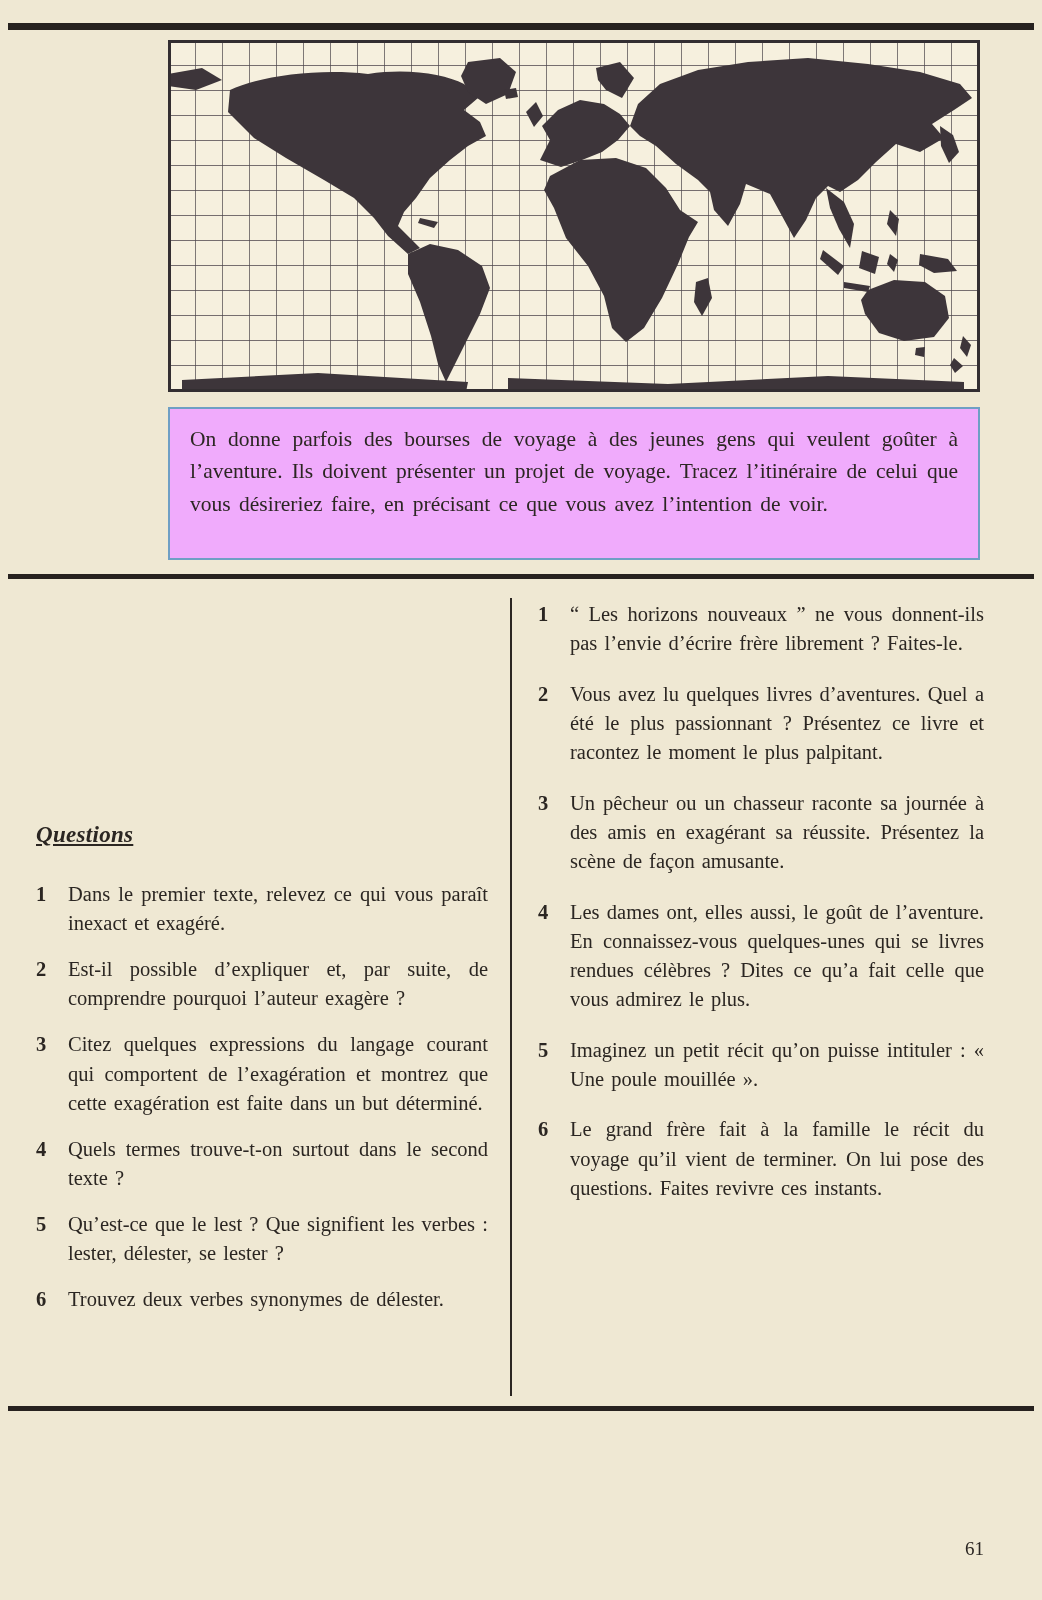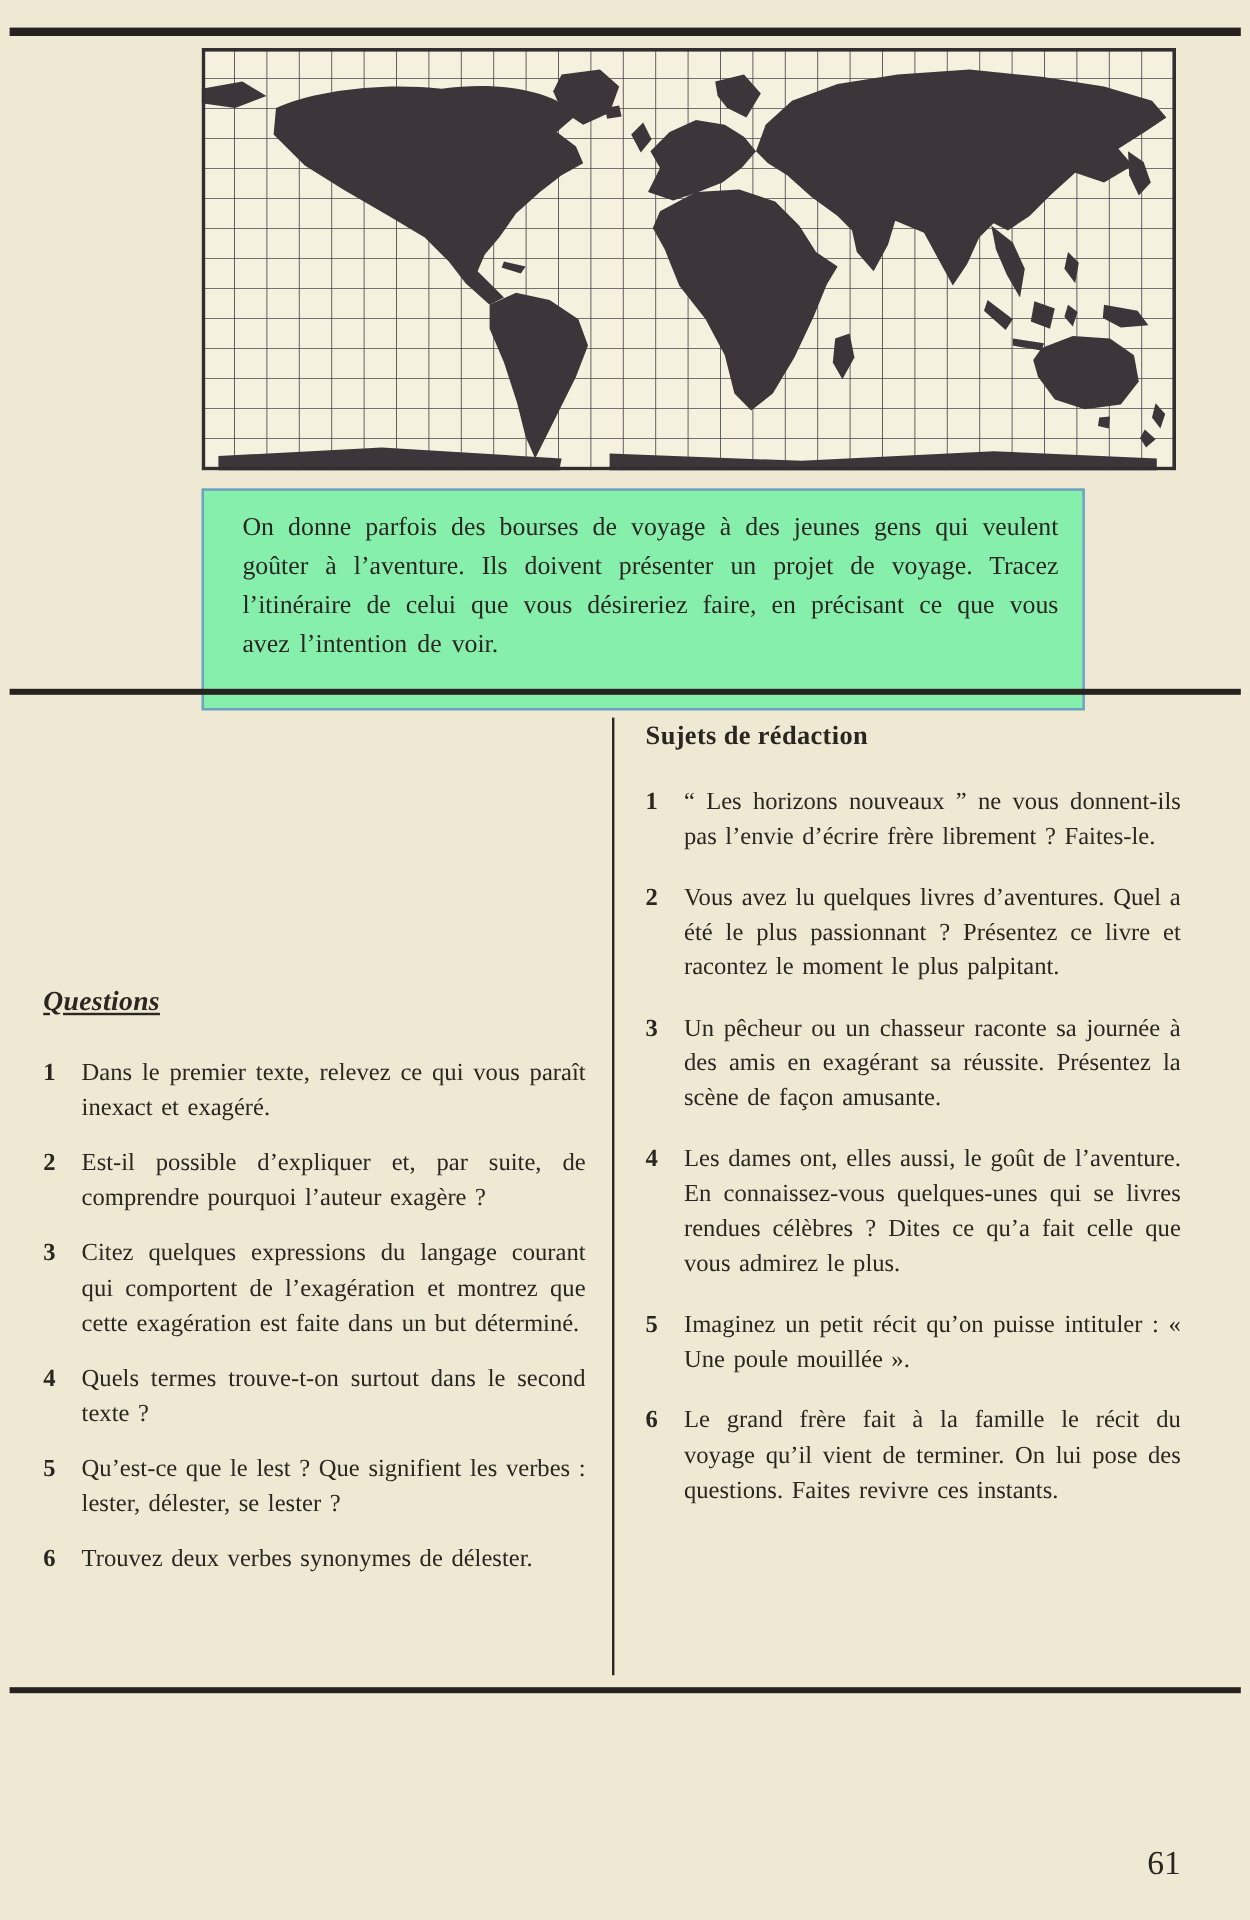--- a/index.html
+++ b/index.html
@@ -34,24 +34,24 @@
     width: 812px;
     height: 352px;
     background: #f5efdd;
   }
   .map-figure svg { display: block; width: 100%; height: 100%; }
 
   .caption-box {
     position: absolute;
     left: 168px;
     top: 407px;
-    width: 736px;
+    width: 812px;
     border: 2px solid #6f9fc4;
-    padding: 14px 20px 38px 32px;
-    background: #86efac;
+    padding: 14px 20px 38px 20px;
+    background: #f0abfc;
   }
   .caption-box p {
     font-size: 21.5px;
     line-height: 1.5;
     text-align: justify;
     word-spacing: 3px;
     color: #2b2622;
   }
 
   .col-divider {
@@ -113,21 +113,21 @@
     word-spacing: 2px;
   }
   .left-col .item .txt { line-height: 1.42; }
   .left-col .item .num { font-style: normal; }
   .right-col .item .txt { line-height: 1.43; }
 
   .page-number {
     position: absolute;
     right: 58px;
     top: 1538px;
-    font-size: 28px;
+    font-size: 19px;
     color: #2b2622;
   }
 </style>
 </head>
 <body>
 
 <div class="page">
 
   <div class="rule top"></div>
 
@@ -226,21 +226,20 @@
       <span class="num">5</span>
       <span class="txt">Qu’est-ce que le lest ? Que signifient les verbes : lester, délester, se lester ?</span>
     </div>
     <div class="item">
       <span class="num">6</span>
       <span class="txt">Trouvez deux verbes synonymes de délester.</span>
     </div>
   </section>
 
   <section class="right-col">
-    <h2 class="r-heading">Sujets de rédaction</h2>
 
     <div class="item">
       <span class="num">1</span>
       <span class="txt">“ Les horizons nouveaux ” ne vous donnent-ils pas l’envie d’écrire frère librement ? Faites-le.</span>
     </div>
     <div class="item">
       <span class="num">2</span>
       <span class="txt">Vous avez lu quelques livres d’aventures. Quel a été le plus passionnant ? Présentez ce livre et racontez le moment le plus palpitant.</span>
     </div>
     <div class="item">

